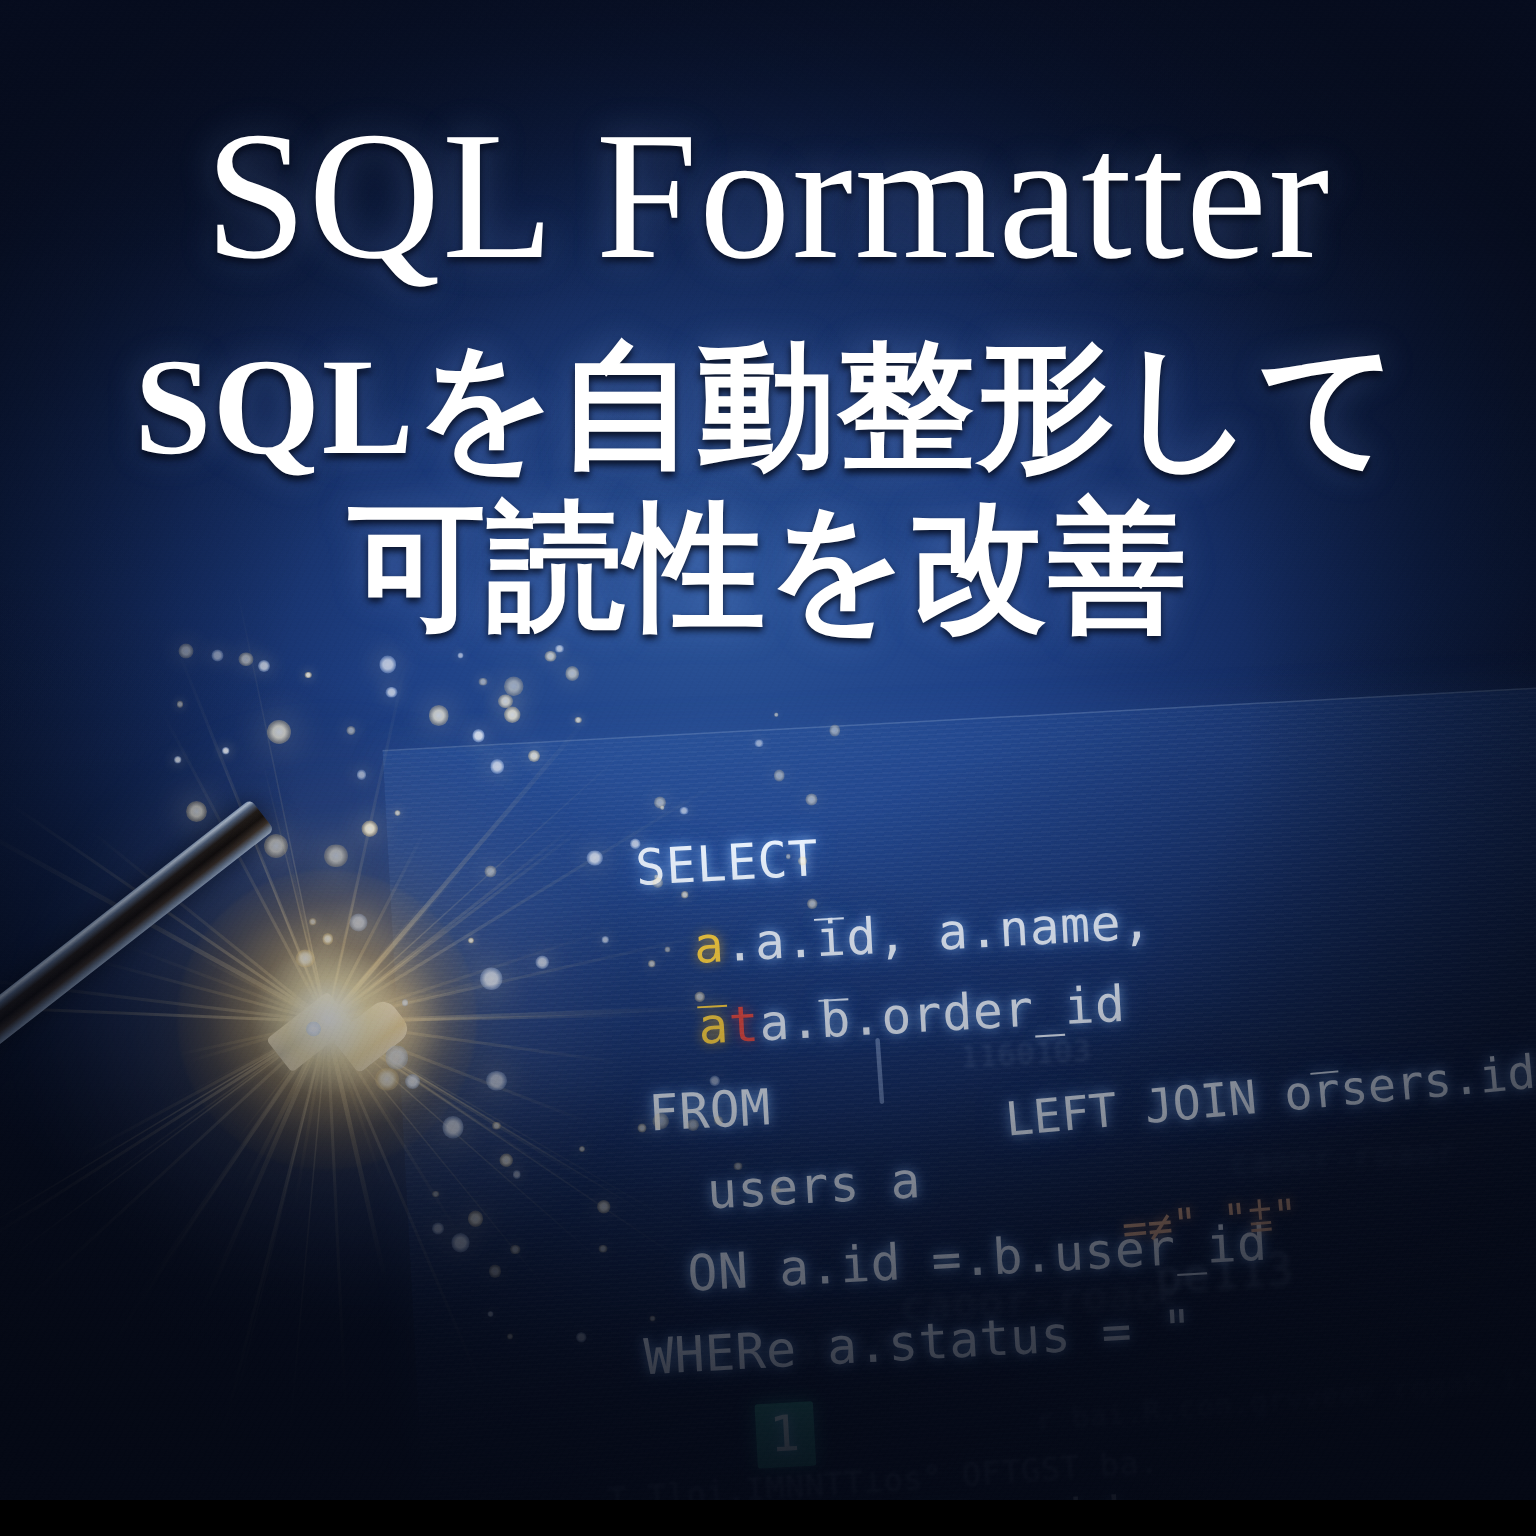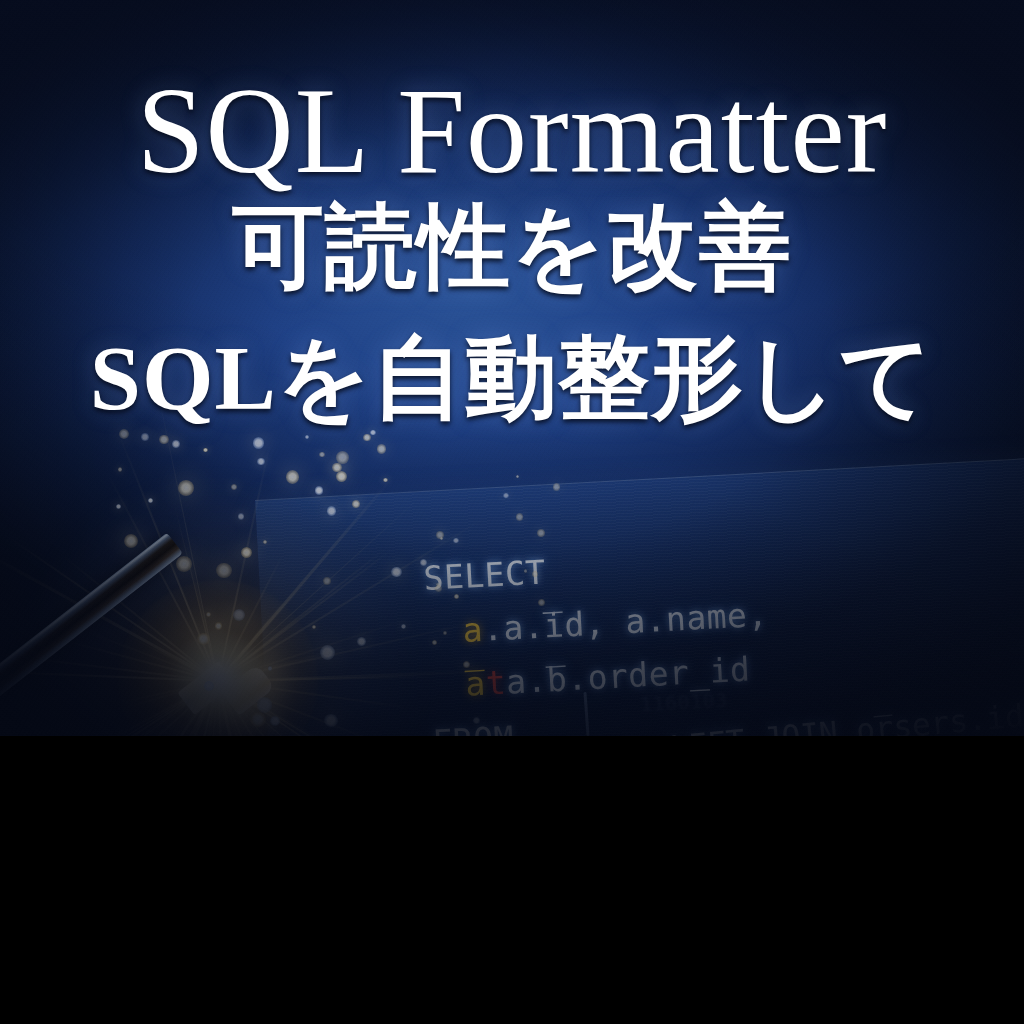--- a/index.html
+++ b/index.html
@@ -1,20 +1,20 @@
 <!DOCTYPE html>
 <html><head>
 <meta charset="utf-8">
 <style>
   html,body{margin:0;padding:0;background:#000;}
   body{font-family:"Liberation Sans",sans-serif;}
 
   #poster{
     position:relative;
-    width:1024px;height:736px;
+    width:1024px;height:1000px;
     overflow:hidden;
     background:#0a1326;
   }
 
   
   .bg-base{
     position:absolute;inset:0;
     background:
       radial-gradient(ellipse 62% 52% at 46% 40%, #2a5296 0%, #1f4186 32%, #16306a 55%, #0d1e45 76%, #070f24 100%);
   }
@@ -436,17 +436,17 @@
       <div class="spark" style="left: 267.8px; top: 665.914px; width: 4.7px; height: 4.7px; opacity: 0.72; background: radial-gradient(circle, rgb(255, 255, 255) 0%, rgb(242, 247, 255) 38%, rgba(210, 228, 255, 0.5) 66%, rgba(190, 215, 255, 0) 100%); box-shadow: rgba(255, 238, 190, 0.58) 0px 0px 7px;"></div>
       <div class="spark" style="left: 332.017px; top: 462.668px; width: 9.5px; height: 9.5px; opacity: 0.7; box-shadow: rgba(255, 238, 190, 0.44) 0px 0px 14px;"></div>
     </div>
 
   <div class="bg-vignette"></div>
   <div class="bg-corner-dark"></div>
   <div class="bg-grain"></div>
 
   <div id="headline">
     <div class="t-en" style="margin-top:70px;">SQL Formatter</div>
+    <div class="t-jp" style="margin-top:28px;">SQLを自動整形して</div>
     <div class="t-jp" style="margin-top:4px;">可読性を改善</div>
-    <div class="t-jp" style="margin-top:28px;">SQLを自動整形して</div>
   </div>
 
 </div>
 
 </body></html>

